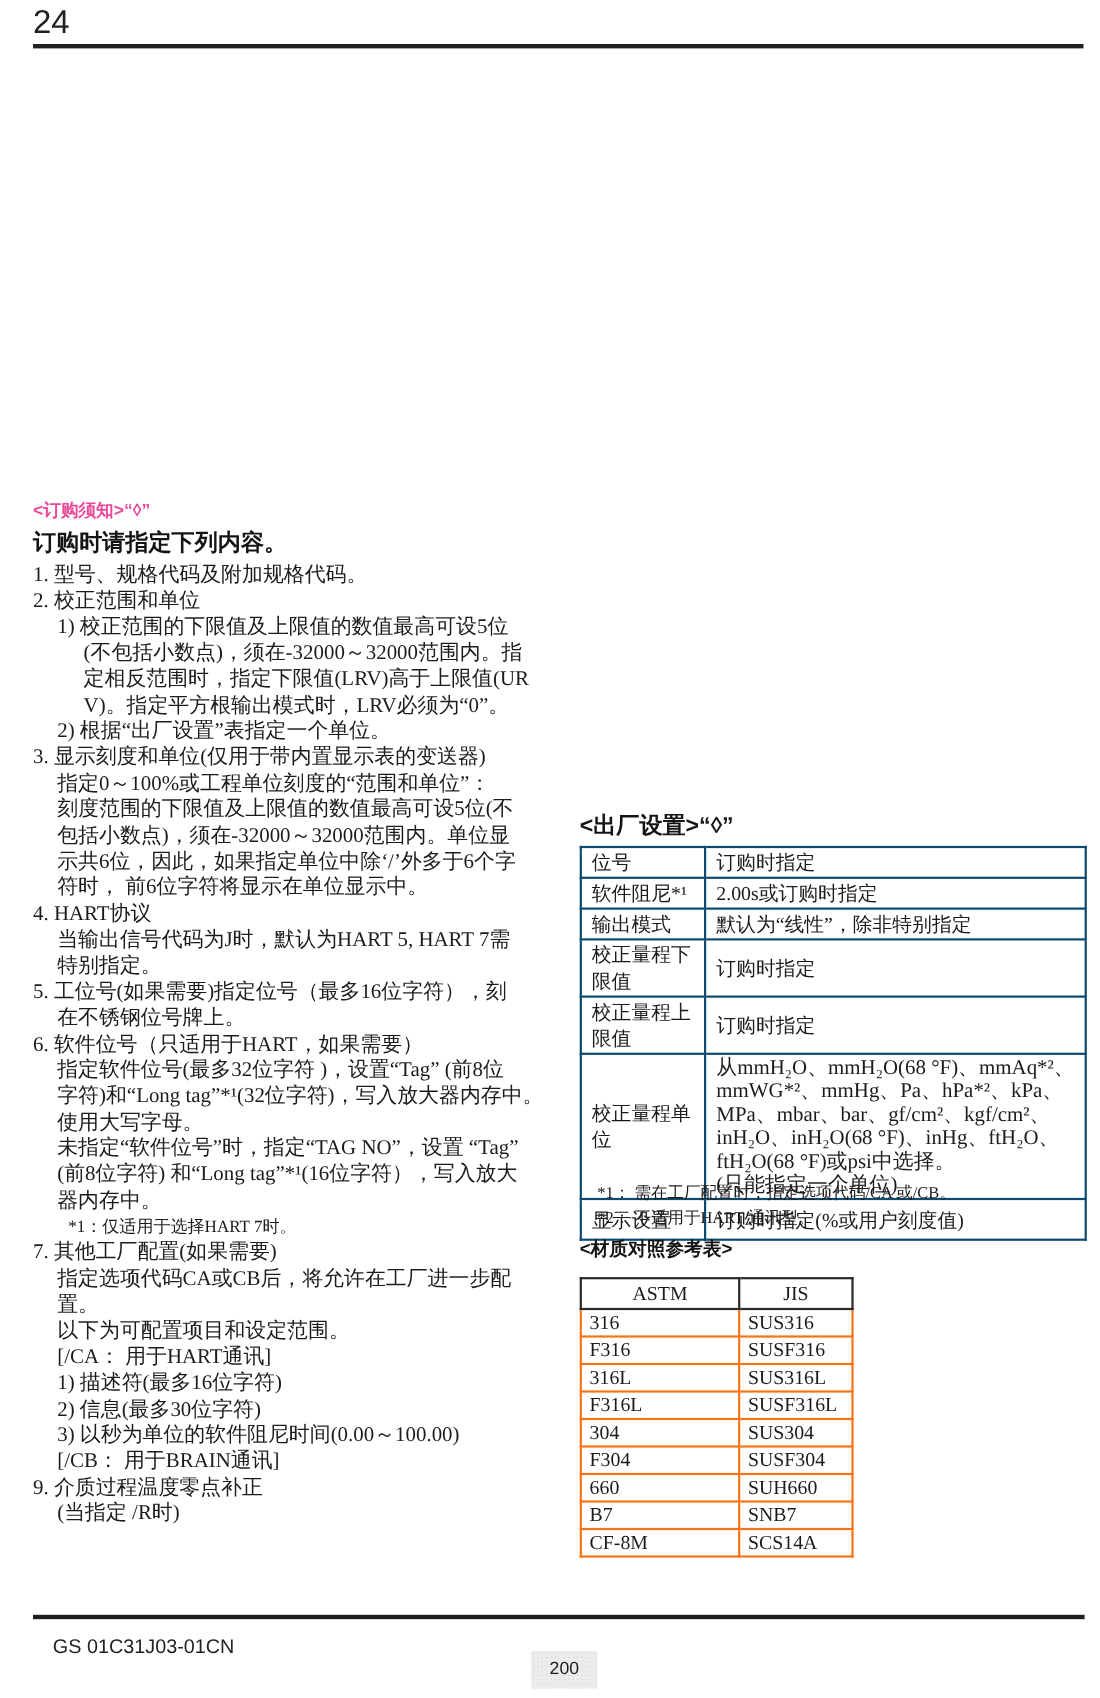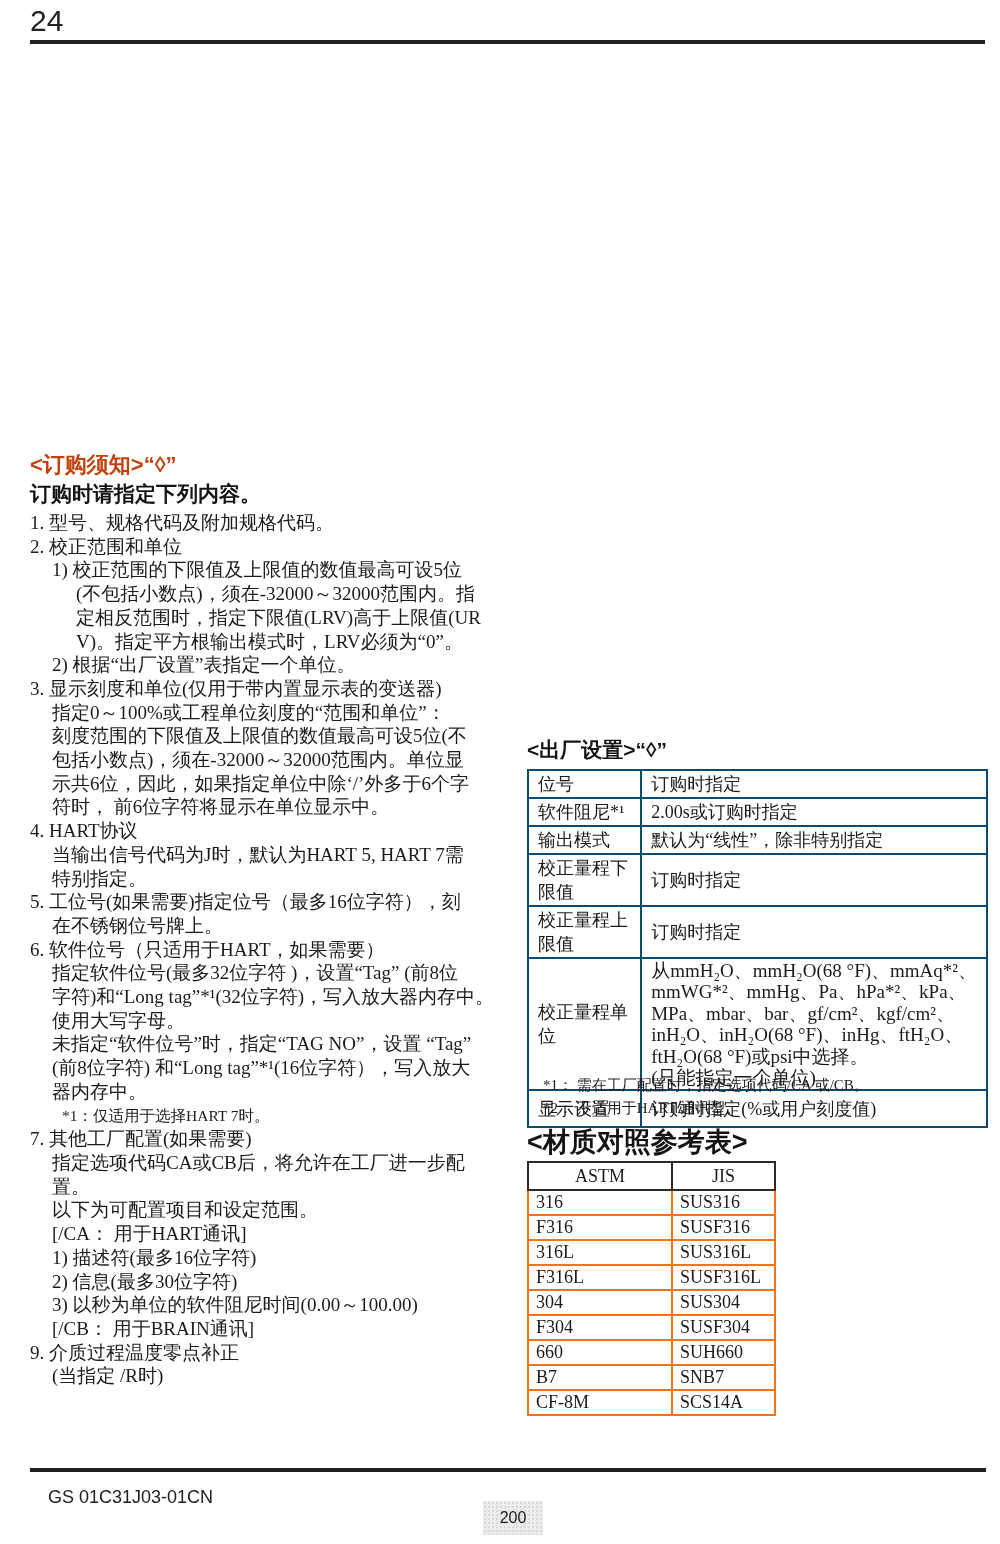--- a/index.html
+++ b/index.html
@@ -15,21 +15,21 @@
     position:absolute;left:30px;top:4px;
     font-family:"Liberation Sans","DejaVu Sans",sans-serif;
     font-size:30px;line-height:34px;color:#222;
   }
   .top-rule{position:absolute;left:30px;top:40px;width:955px;height:4px;background:#212121;}
 
   
   .left-col{position:absolute;left:30px;top:451px;width:488px;}
   .lc-title{
     font-family:"Liberation Sans","DejaVu Sans",sans-serif;
-    font-weight:bold;font-size:22px;line-height:28px;color:#c2410c;
+    font-weight:bold;font-size:16px;line-height:28px;color:#ec4899;
   }
   .lc-subtitle{
     font-family:"Liberation Sans","DejaVu Sans",sans-serif;
     font-weight:bold;font-size:21px;line-height:29px;color:#141414;
   }
   .ordering-list{margin-top:3px;}
   .oline{font-size:19px;line-height:23.7px;white-space:nowrap;}
   .oline.i0{padding-left:0;}
   .oline.i1{padding-left:22px;}
   .oline.i2{padding-left:46px;}
@@ -55,21 +55,21 @@
   .fs-table td.display-val{height:33px;}
 
   .fs-notes{
     position:absolute;left:543px;top:1074px;
     font-size:15px;line-height:23px;color:#1b1b1b;
   }
 
   .mt-title{
     position:absolute;left:527px;top:1124px;
     font-family:"Liberation Sans","DejaVu Sans",sans-serif;
-    font-weight:bold;font-size:27px;color:#141414;
+    font-weight:bold;font-size:17px;color:#141414;
   }
   .mt-table{
     position:absolute;left:527px;top:1161px;width:249px;font-size:18px;
   }
   .mt-table th{
     border:2px solid #2a2a2a;height:26px;font-weight:normal;
     text-align:center;padding:0 6px;
   }
   .mt-table td{
     border:2px solid #f97316;height:21px;text-align:left;padding:1px 7px;

